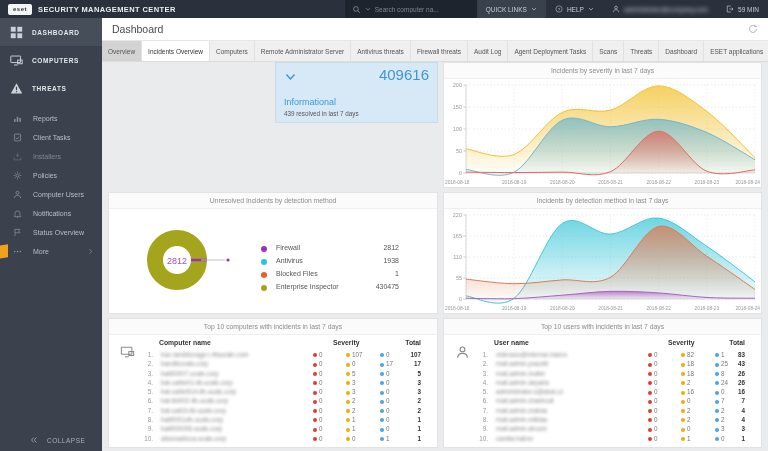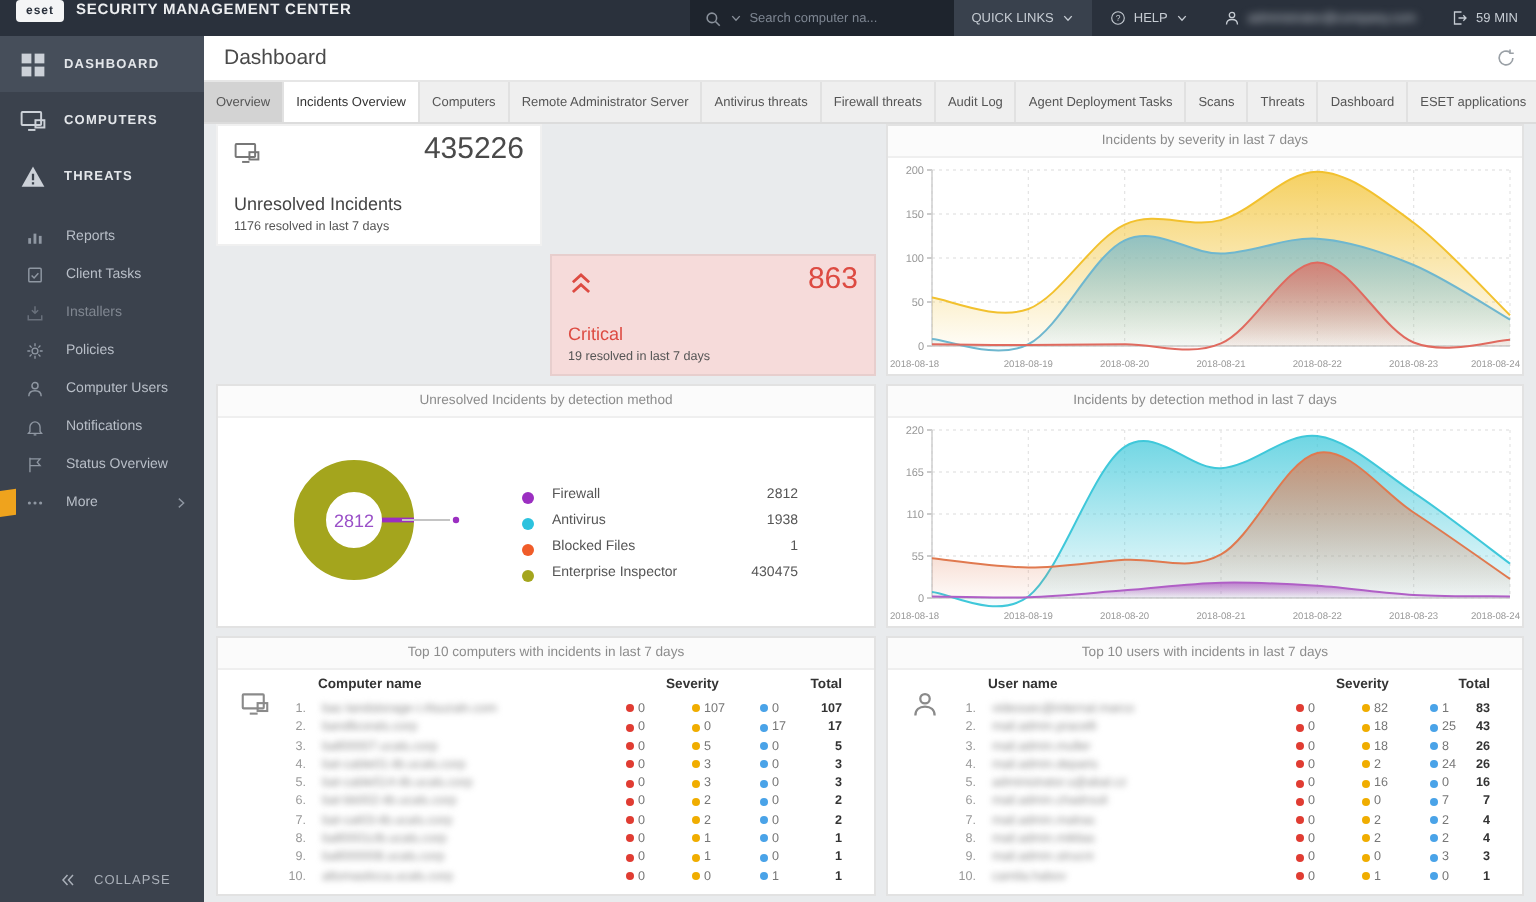--- a/index.html
+++ b/index.html
@@ -4,21 +4,21 @@
 <style>
   html,body{margin:0;padding:0}
   body{width:768px;height:451px;position:relative;overflow:hidden;background:#e9ebed;
        font-family:"Liberation Sans",sans-serif;-webkit-font-smoothing:antialiased}
   .ic{display:inline-block;line-height:0;color:inherit}
   .ic svg{width:100%;height:100%;display:block}
   .s6{width:6px;height:6px}.s8{width:8px;height:8px}
   .s9{width:9px;height:9px}
   .blurred{filter:blur(2px)}
   
-  .topbar{position:absolute;top:0;left:0;right:0;height:18px;background:#2a313c;display:flex;align-items:flex-start;z-index:5}
+  .topbar{position:absolute;top:0;left:0;right:0;height:18px;background:#2a313c;display:flex;align-items:center;z-index:5}
   .logo{width:24px;height:11px;background:#f4f5f6;border-radius:2px;color:#2a313c;font-size:6px;font-weight:bold;
         display:flex;align-items:center;justify-content:center;margin:0 6px 0 8px;letter-spacing:.5px}
   .brand{font-size:7.5px;letter-spacing:.4px;color:#eceef0;font-weight:bold}
   .tb-right{margin-left:auto;display:flex;align-items:center;height:100%}
   .searchbox{display:flex;align-items:center;background:#1e242d;height:100%;padding:0 7px;width:118px;gap:4px;color:#8a919b}
   .searchbox .ph{font-size:6.5px;color:#7e8692;white-space:nowrap;overflow:hidden}
   .tb-item{display:flex;align-items:center;gap:4px;font-size:6.5px;color:#c6ccd3;padding:0 9px;height:100%;white-space:nowrap}
   .tb-item.quick{background:#39414d}
   
   .sidebar{position:absolute;top:18px;left:0;width:102px;bottom:0;background:#3b424d;z-index:4}
@@ -288,41 +288,29 @@
       <span class="tab ">Audit Log</span>
       <span class="tab ">Agent Deployment Tasks</span>
       <span class="tab ">Scans</span>
       <span class="tab ">Threats</span>
       <span class="tab ">Dashboard</span>
       <span class="tab ">ESET applications</span>
     </div>
 
   <div class="content">
     <div id="cards" class="abs" style="left:6px;top:2px;width:330px;height:126px">
-        <div class="card" style="left:0px;top:0px;background:#ffffff">
-          <span class="cicon ic" style="color:#777777">
-            <svg viewBox="0 0 16 16" fill="none" stroke="currentColor" stroke-width="1.2">
-              <rect x="1" y="2.5" width="12" height="8" rx="0.5"></rect>
-              <path d="M5 13.5h4.5"></path>
-              <rect x="9.5" y="7.5" width="5.5" height="4.5"></rect>
+        <div class="card" style="left:167px;top:0px;background:#d7e9f6">
+          <span class="cicon ic" style="color:#3d97d6">
+            <svg viewBox="0 0 16 16" fill="none" stroke="currentColor" stroke-width="1.8">
+              <path d="M3 5.5 8 11l5-5.5"></path>
             </svg>
           </span>
-          <span class="big" style="color:#4a4a4a">435226</span>
-          <span class="ctitle" style="color:#444444">Unresolved Incidents</span>
-          <span class="csub">1176 resolved in last 7 days</span>
-        </div>
-        <div class="card" style="left:167px;top:65px;background:#f6dbda">
-          <span class="cicon ic" style="color:#dd4b42">
-            <svg viewBox="0 0 16 16" fill="none" stroke="currentColor" stroke-width="1.7">
-              <path d="M3 13.5 8 9l5 4.5M3 7.5 8 3l5 4.5"></path>
-            </svg>
-          </span>
-          <span class="big" style="color:#dd4b42">863</span>
-          <span class="ctitle" style="color:#dd4b42">Critical</span>
-          <span class="csub">19 resolved in last 7 days</span>
+          <span class="big" style="color:#3d97d6">409616</span>
+          <span class="ctitle" style="color:#3d97d6">Informational</span>
+          <span class="csub">439 resolved in last 7 days</span>
         </div>
       </div>
 
     <div class="panel" style="left:341px;top:2px;width:319px;height:126px">
       <div class="ptitle">Incidents by severity in last 7 days</div>
       <div class="chartbox" id="chart0"><svg width="317" height="109">
             <defs>
               <linearGradient id="g0_0" x1="0" y1="0" x2="0" y2="1">
                 <stop offset="0" stop-color="#f2c12e" stop-opacity="0.75"></stop>
                 <stop offset="1" stop-color="#f2c12e" stop-opacity="0.04"></stop>

